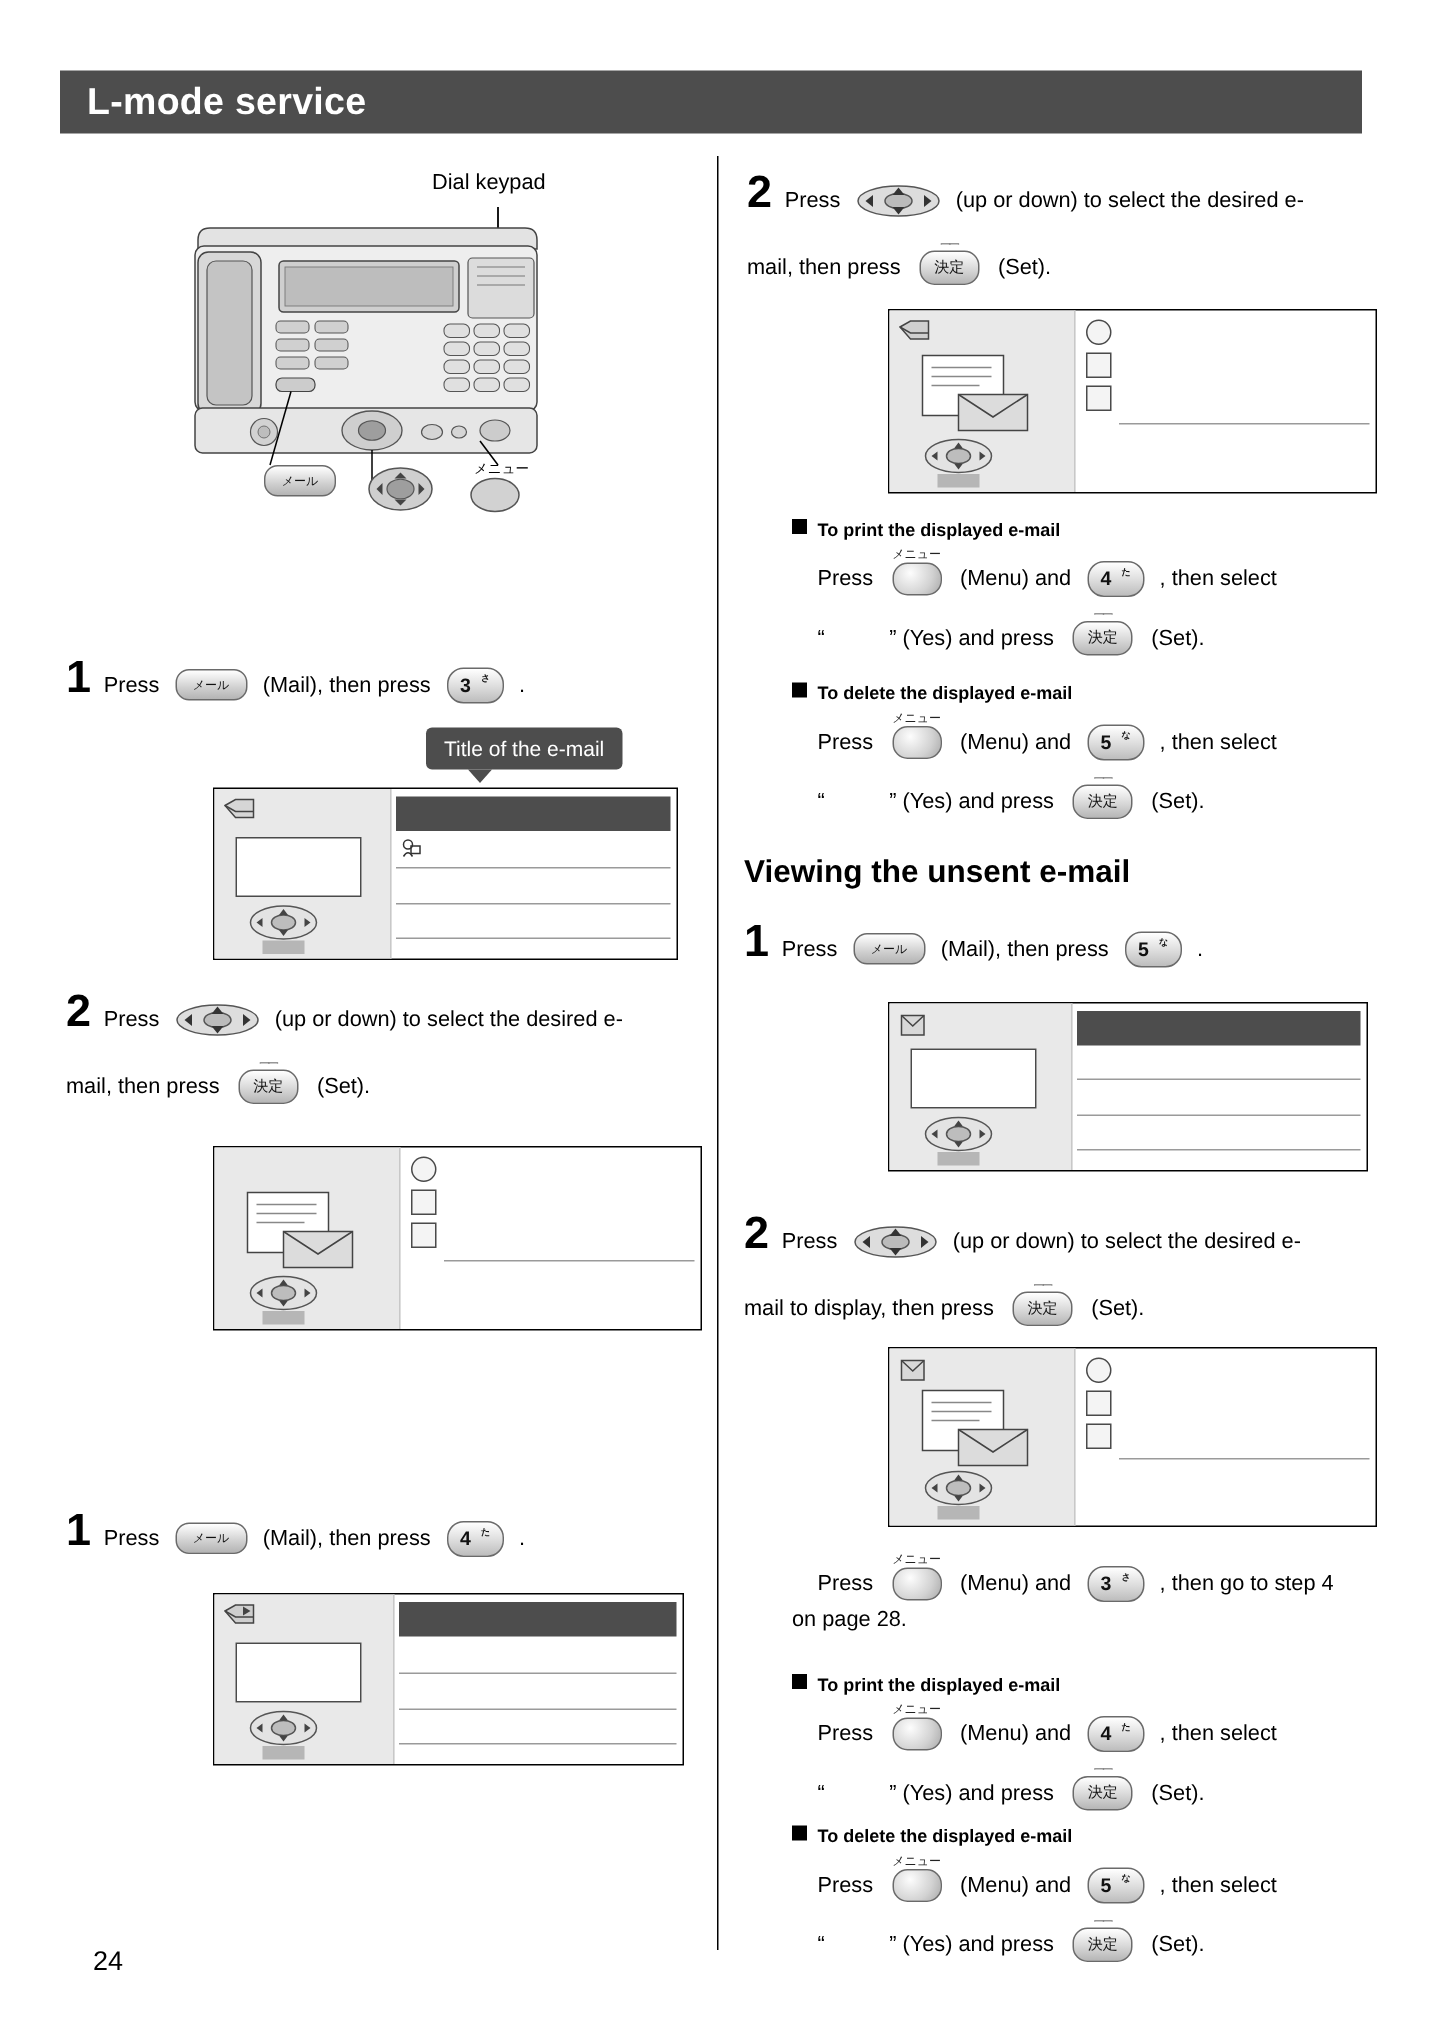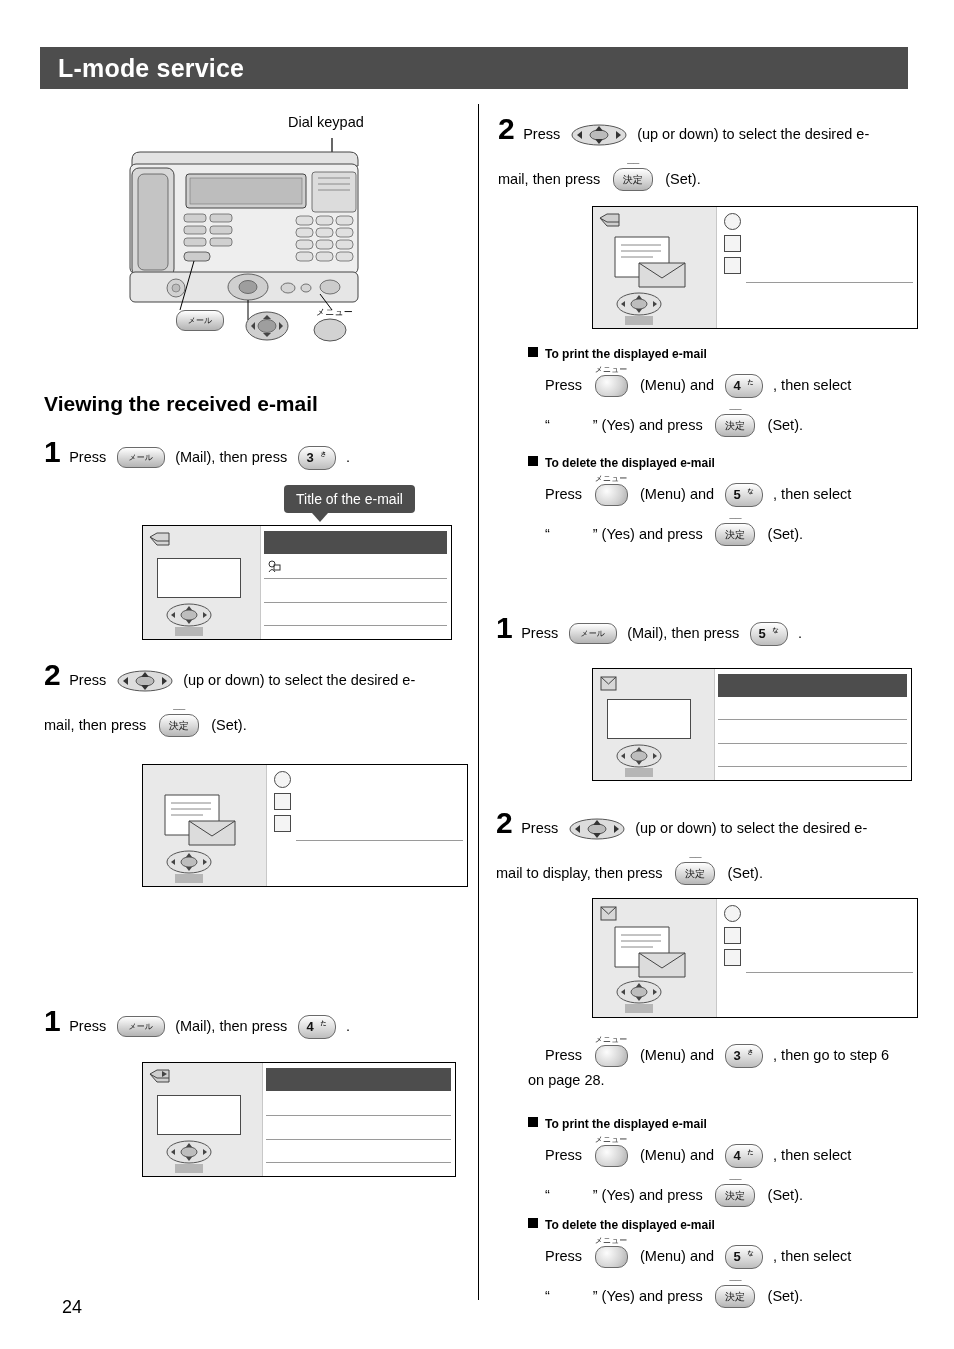--- a/index.html
+++ b/index.html
@@ -208,21 +208,20 @@
     <polygon points="23,9 19,13 27,13" fill="#444"></polygon>
     <polygon points="23,31 19,27 27,27" fill="#444"></polygon>
     <polygon points="7,20 11,16 11,24" fill="#444"></polygon>
     <polygon points="39,20 35,16 35,24" fill="#444"></polygon>
   </svg>
   <div style="position:absolute; left:316px; top:306px; font-size:9px;">メニュー</div>
   <svg style="position:absolute; left:310px; top:316px;" width="40" height="30">
     <ellipse cx="20" cy="14" rx="16" ry="11" fill="#d2d2d2" stroke="#555" stroke-width="1"></ellipse>
   </svg>
 
-  <div class="h2" style="position:absolute; left:44px; top:392px;">Viewing the received e-mail</div>
 
   <div style="position:absolute; left:44px; top:437px; width:420px;">
     <span class="step-num">1</span>
     <span class="body-txt" style="margin-left:4px;">Press</span>
     <span class="key-mail" style="margin:0 6px;">メール</span>
     <span class="body-txt">(Mail), then press</span>
     <span class="key-num" style="margin:0 6px;">
       <span class="n">3</span>
       <span class="s">さ</span>
     </span>
@@ -465,20 +464,21 @@
       <span style="display:inline-block; width:34px;"></span>
       <span class="body-txt">” (Yes) and press</span>
       <span class="key-set-wrap" style="margin:0 8px;">
         <span class="tick">一一</span>
         <span class="key-set">決定</span>
       </span>
       <span class="body-txt">(Set).</span>
     </div>
   </div>
 
+  <div class="h2" style="position:absolute; left:496px; top:570px;">Viewing the unsent e-mail</div>
 
   <div style="position:absolute; left:496px; top:613px; width:430px;">
     <span class="step-num">1</span>
     <span class="body-txt" style="margin-left:4px;">Press</span>
     <span class="key-mail" style="margin:0 6px;">メール</span>
     <span class="body-txt">(Mail), then press</span>
     <span class="key-num" style="margin:0 6px;">
       <span class="n">5</span>
       <span class="s">な</span>
     </span>
@@ -575,21 +575,21 @@
       <span class="body-txt">Press</span>
       <span class="key-menu-wrap" style="margin:0 8px;">
         <span class="lbl">メニュー</span>
         <span class="key-menu"></span>
       </span>
       <span class="body-txt">(Menu) and</span>
       <span class="key-num" style="margin:0 6px;">
         <span class="n">3</span>
         <span class="s">さ</span>
       </span>
-      <span class="body-txt">, then go to step 6</span>
+      <span class="body-txt">, then go to step 4</span>
     </div>
     <div style="margin-top:3px;">
       <span class="body-txt">on page 28.</span>
     </div>
   </div>
 
   <div style="position:absolute; left:528px; top:1114px; width:400px;">
     <div><span class="bsq"></span><span class="bold-sub">To print the displayed e-mail</span></div>
     <div style="margin-top:12px; margin-left:17px;">
       <span class="body-txt">Press</span>

